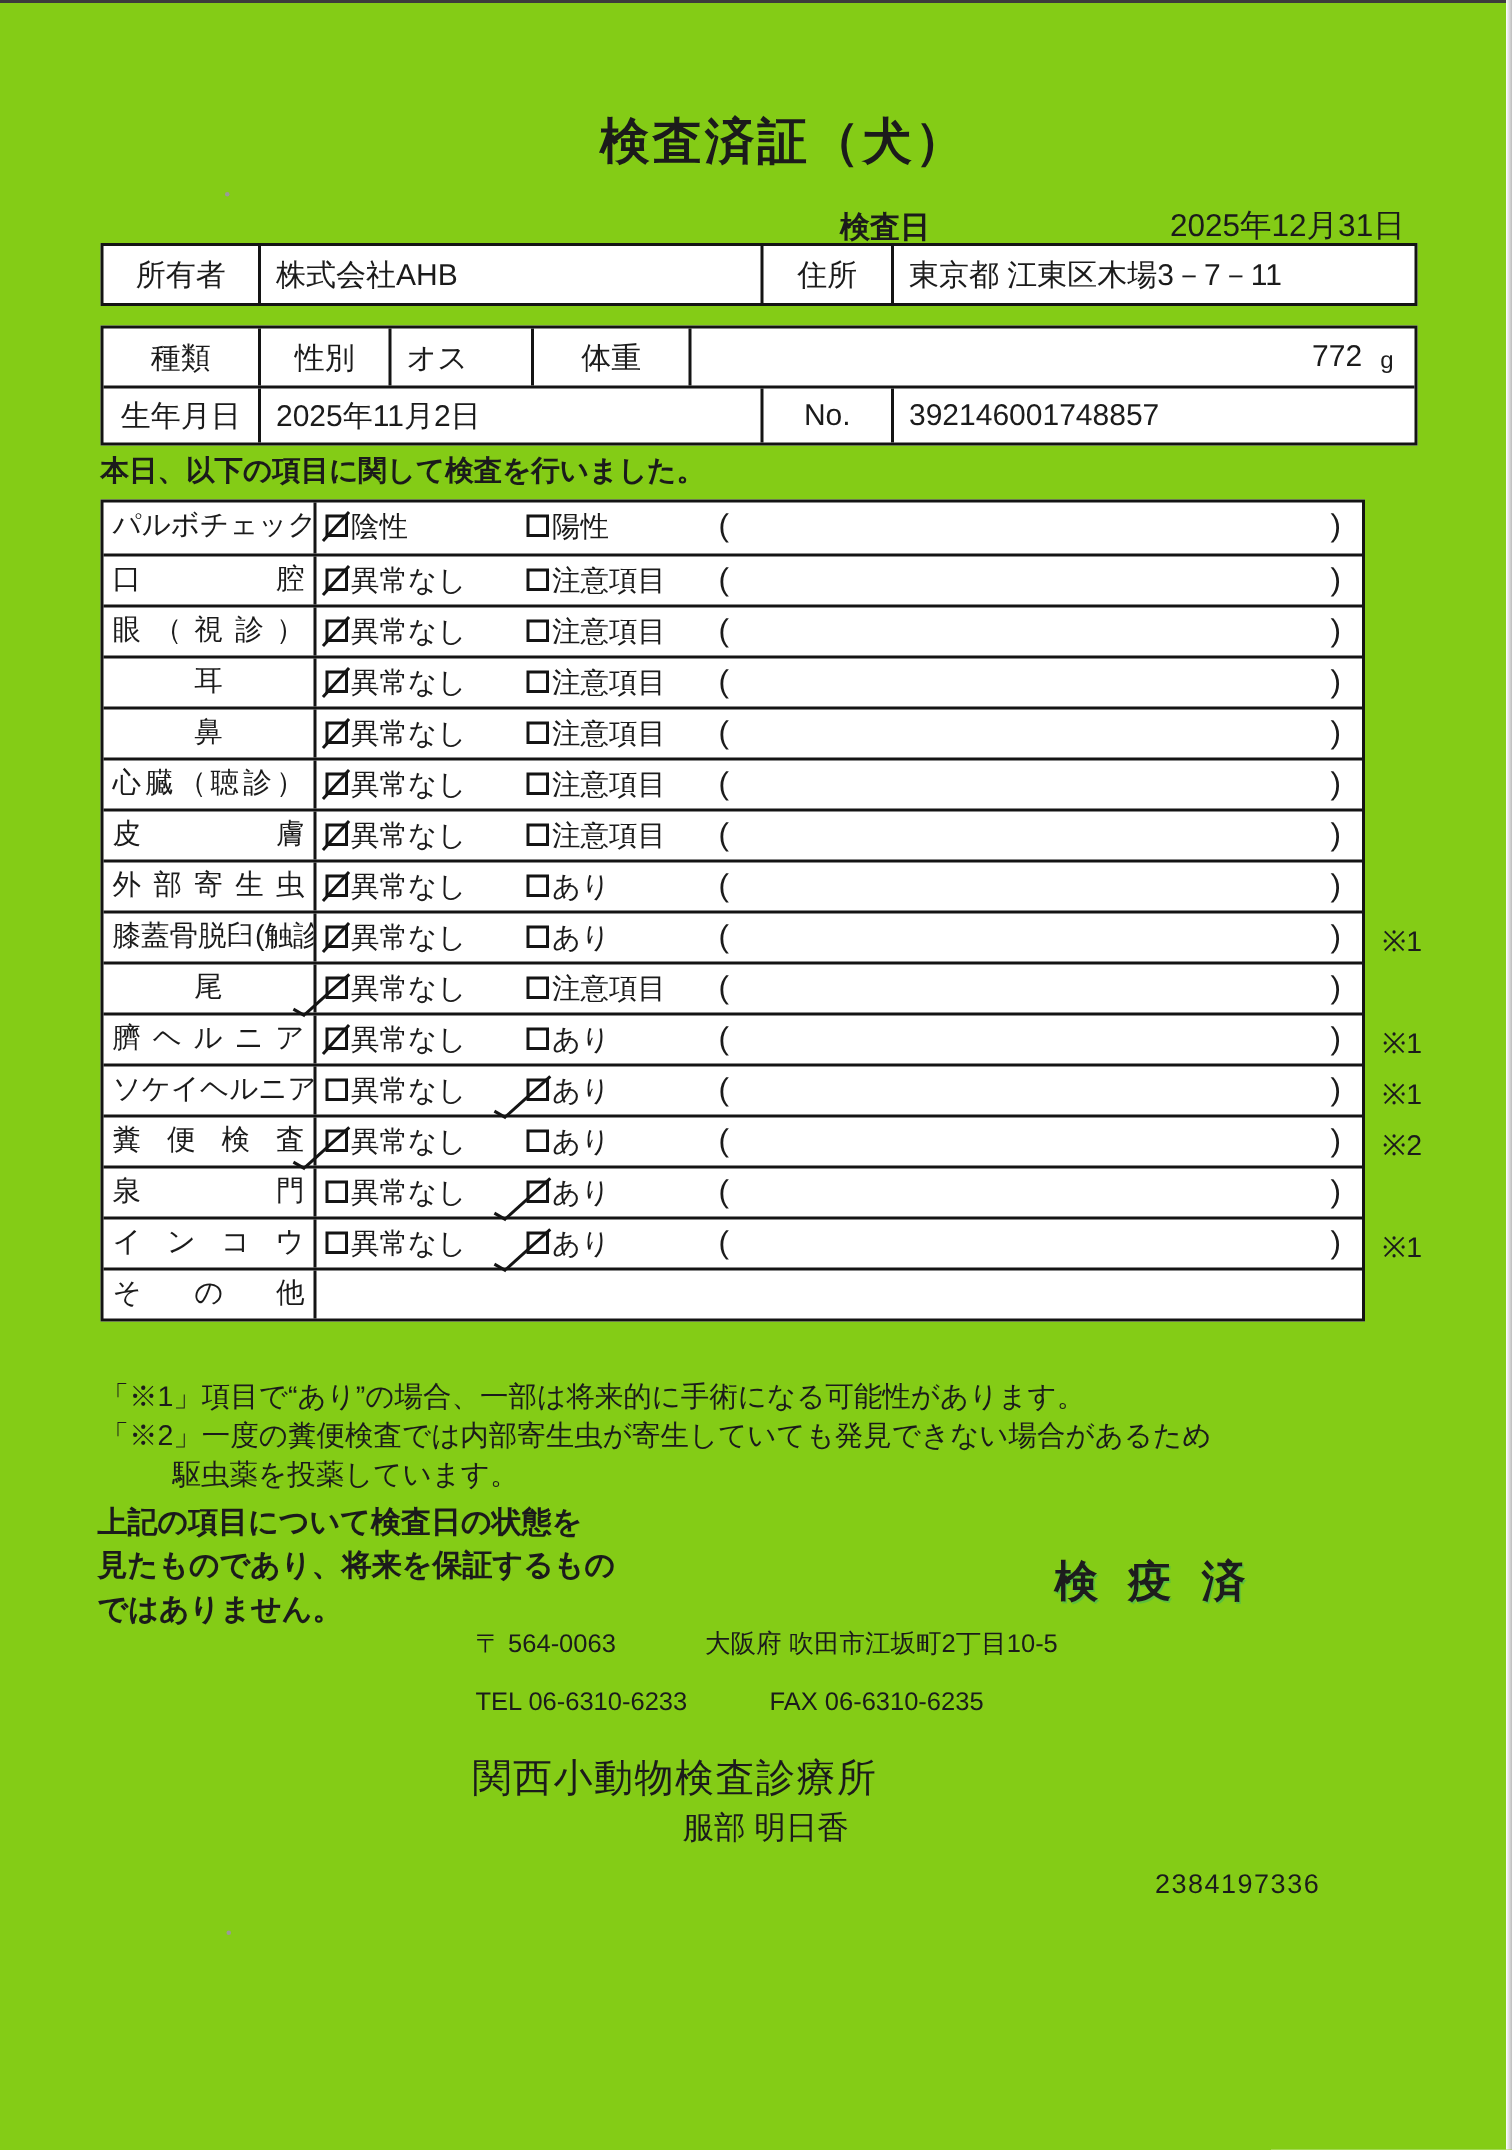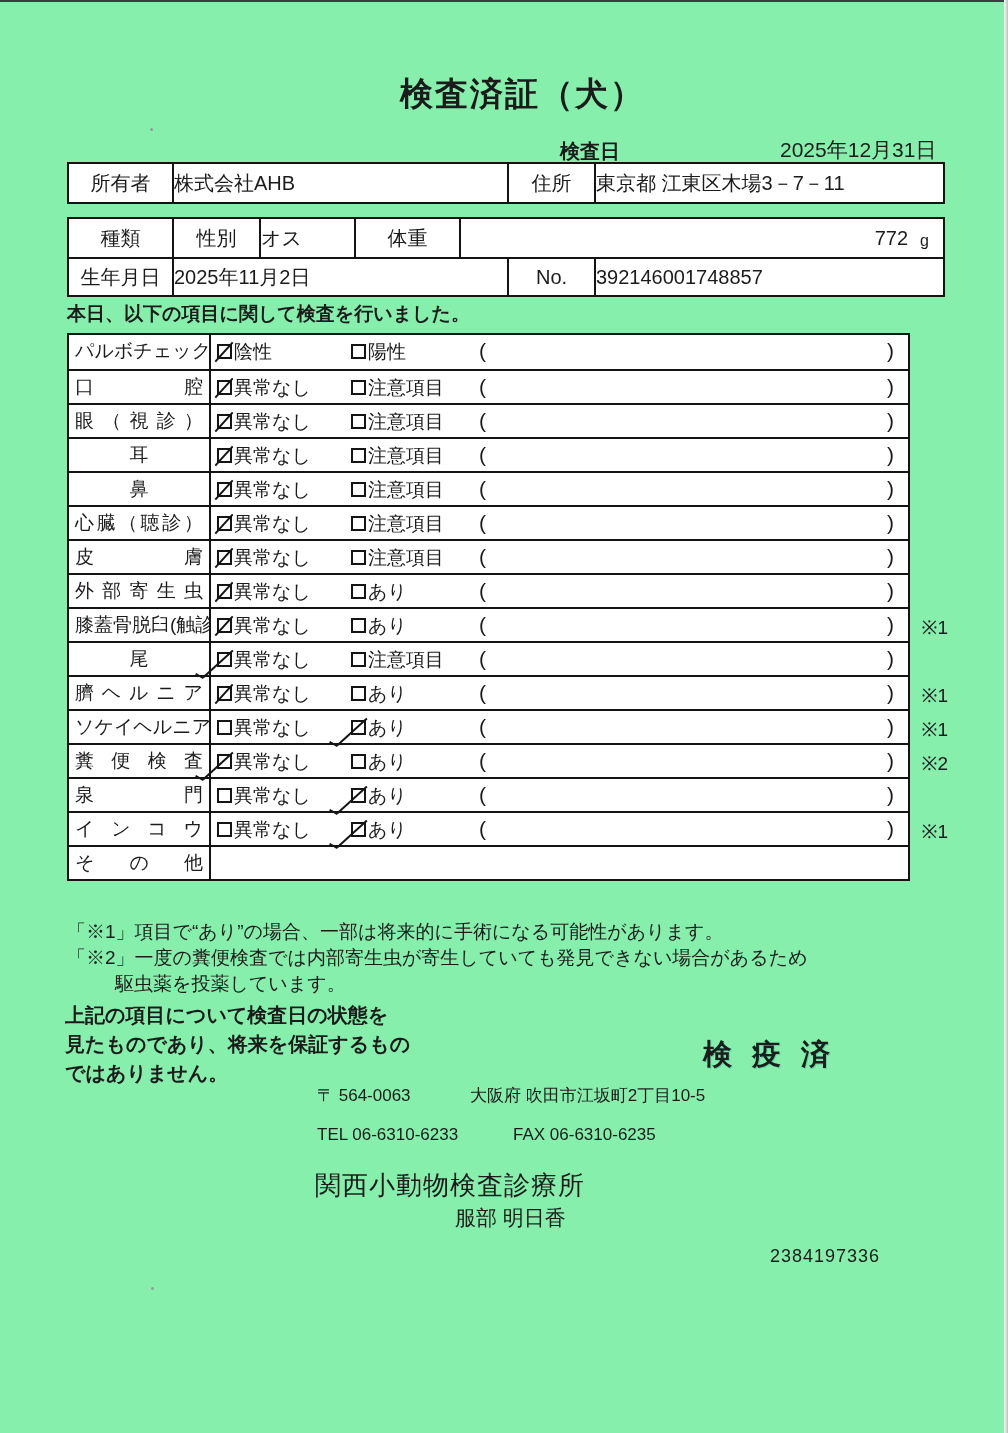--- a/index.html
+++ b/index.html
@@ -1,41 +1,41 @@
 <!DOCTYPE html>
 <html><head>
 <meta charset="utf-8">
 <style>
   * { margin:0; padding:0; box-sizing:border-box; }
   html,body { width:1008px; height:1433px; }
   body {
     font-family:"Liberation Sans", sans-serif;
     background:#ffffff; color:#1b1b1b; position:relative; overflow:hidden;
   }
-  .page { position:relative; width:1008px; height:1433px; background:#86efac; }
+  .page { position:relative; width:1008px; height:1433px; background:#84cc16; }
 
   
   .edge-top { position:absolute; top:0; left:0; width:100%; height:2px; background:#3c3c3c; }
   .edge-right { position:absolute; top:0; right:0; width:4px; height:100%;
     background:linear-gradient(to right,#ffffff,#bdbdbd); }
   .speck { position:absolute; width:3px; height:3px; border-radius:50%; background:#9a9a9a; }
 
   .doc-title { position:absolute; left:400px; top:72px; font-size:33px; font-weight:bold; letter-spacing:2px; }
 
   .insp-date-label { position:absolute; left:560px; top:138px; font-size:20px; font-weight:600; }
   .insp-date-value { position:absolute; left:780px; top:136px; font-size:21px; }
 
   
   .htable { position:absolute; left:67px; width:878px; border:2px solid #141414; background:#fff; }
   .htable .hrow { display:flex; height:38px; }
   .htable .hrow + .hrow { border-top:2px solid #141414; }
   .hcell { height:100%; display:flex; align-items:center; font-size:20px; overflow:hidden; white-space:nowrap; }
   .hcell + .hcell { border-left:2px solid #141414; }
   .hcell.lbl { justify-content:center; }
-  .hcell.val { }
+  .hcell.val { padding-left:10px; }
   .w-103{width:103px;} .w-335{width:335px;} .w-87{width:87px;} .w-95{width:95px;} .w-105{width:105px;}
   .flex1{flex:1;}
   .weight-val { justify-content:flex-end; padding-right:14px; }
   .weight-val .unit { font-size:16px; margin-left:12px; margin-top:6px; }
 
   .statement { position:absolute; left:67px; top:301px; font-size:19px; font-weight:bold; }
 
   
   .exam-table { position:absolute; left:67px; top:333px; width:843px; border:2px solid #141414; background:#fff; }
   .exam-row { position:relative; display:flex; height:34px; }

